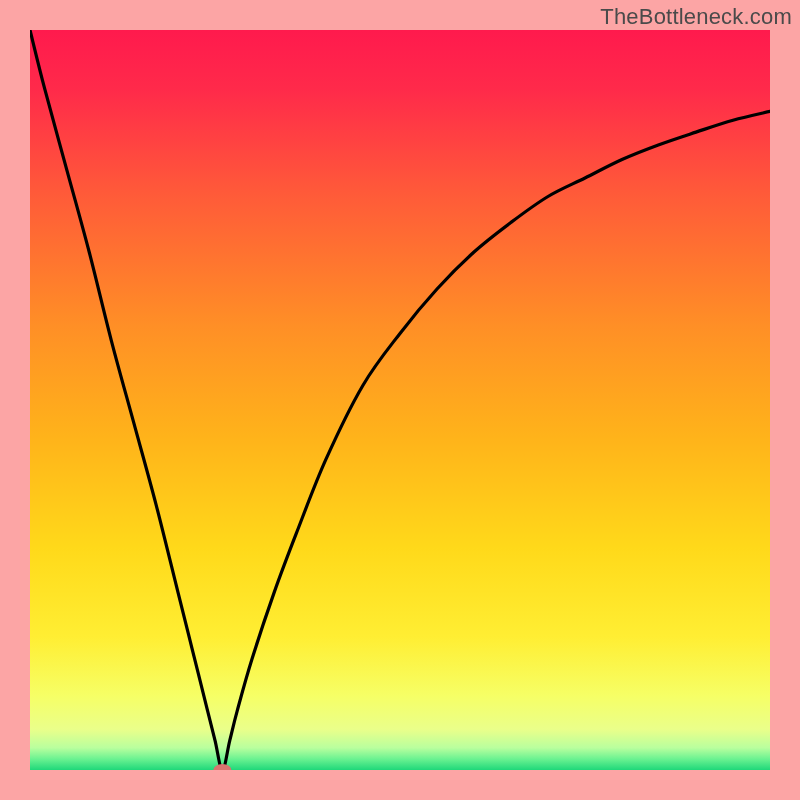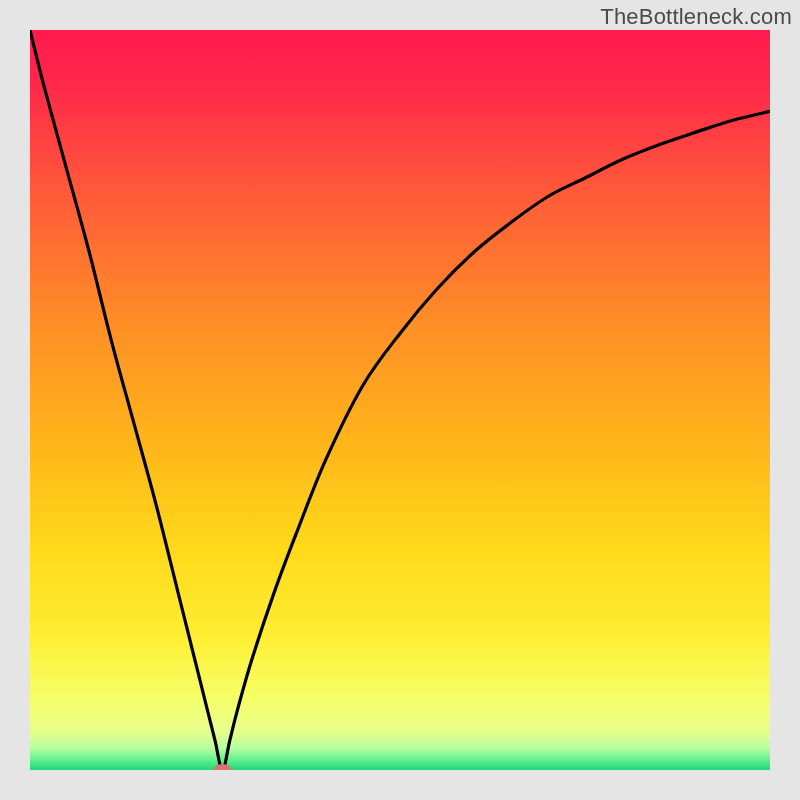--- a/index.html
+++ b/index.html
@@ -8,21 +8,21 @@
     width: 800px;
     height: 800px;
     overflow: hidden;
     font-family: Arial, Helvetica, sans-serif;
     background: #000;
   }
   .chart-wrap {
     position: relative;
     width: 800px;
     height: 800px;
-    background: #e5e5e5;
+    background: #fca5a5;
   }
   .plot-area {
     position: absolute;
     left: 30px;
     top: 30px;
     width: 740px;
     height: 740px;
     overflow: hidden;
   }
   .gradient {

